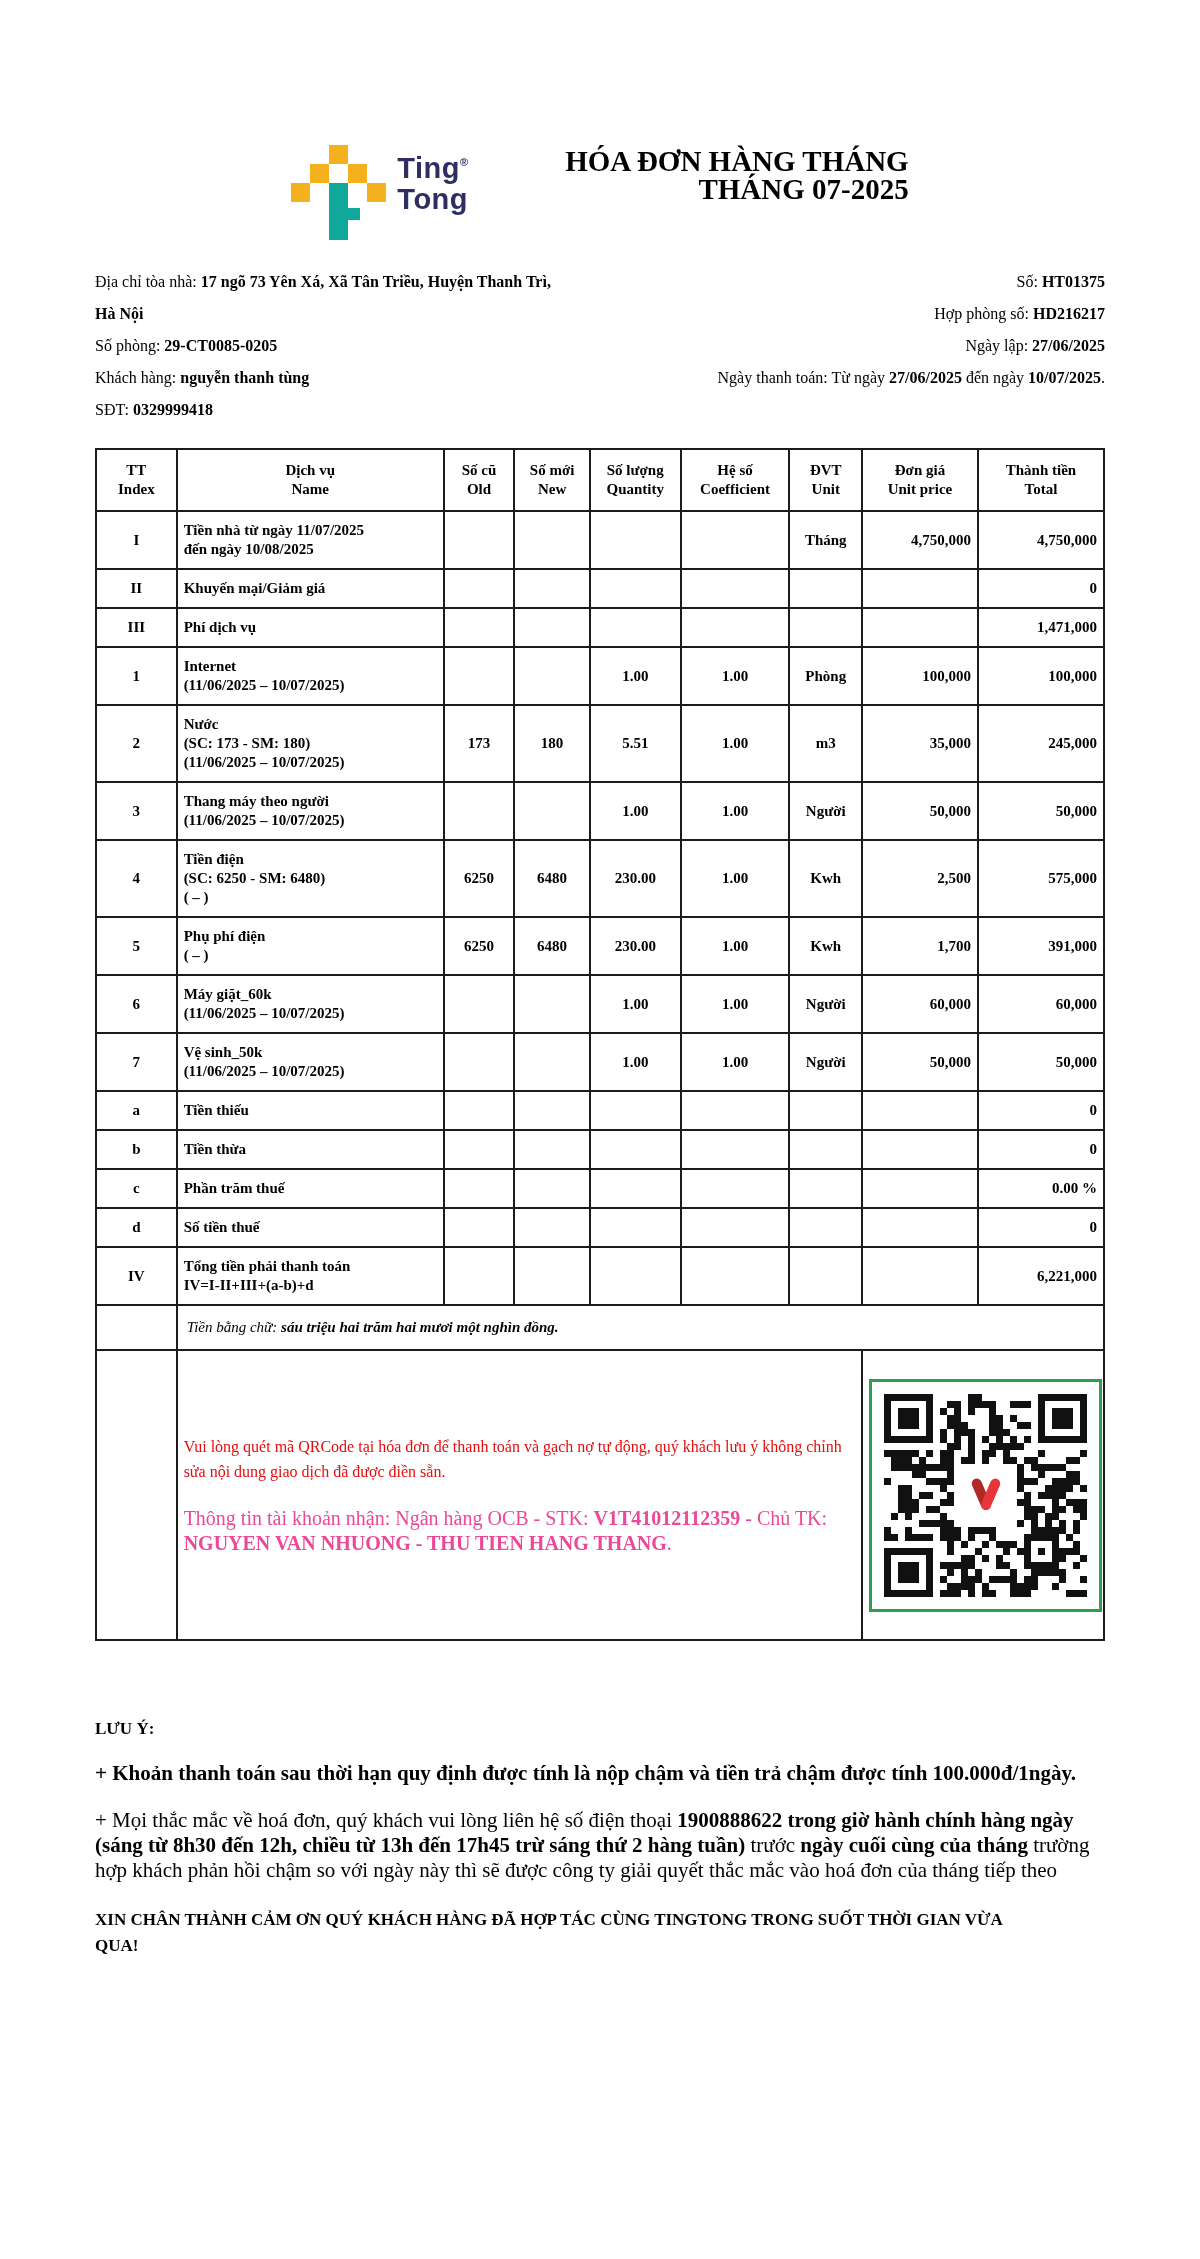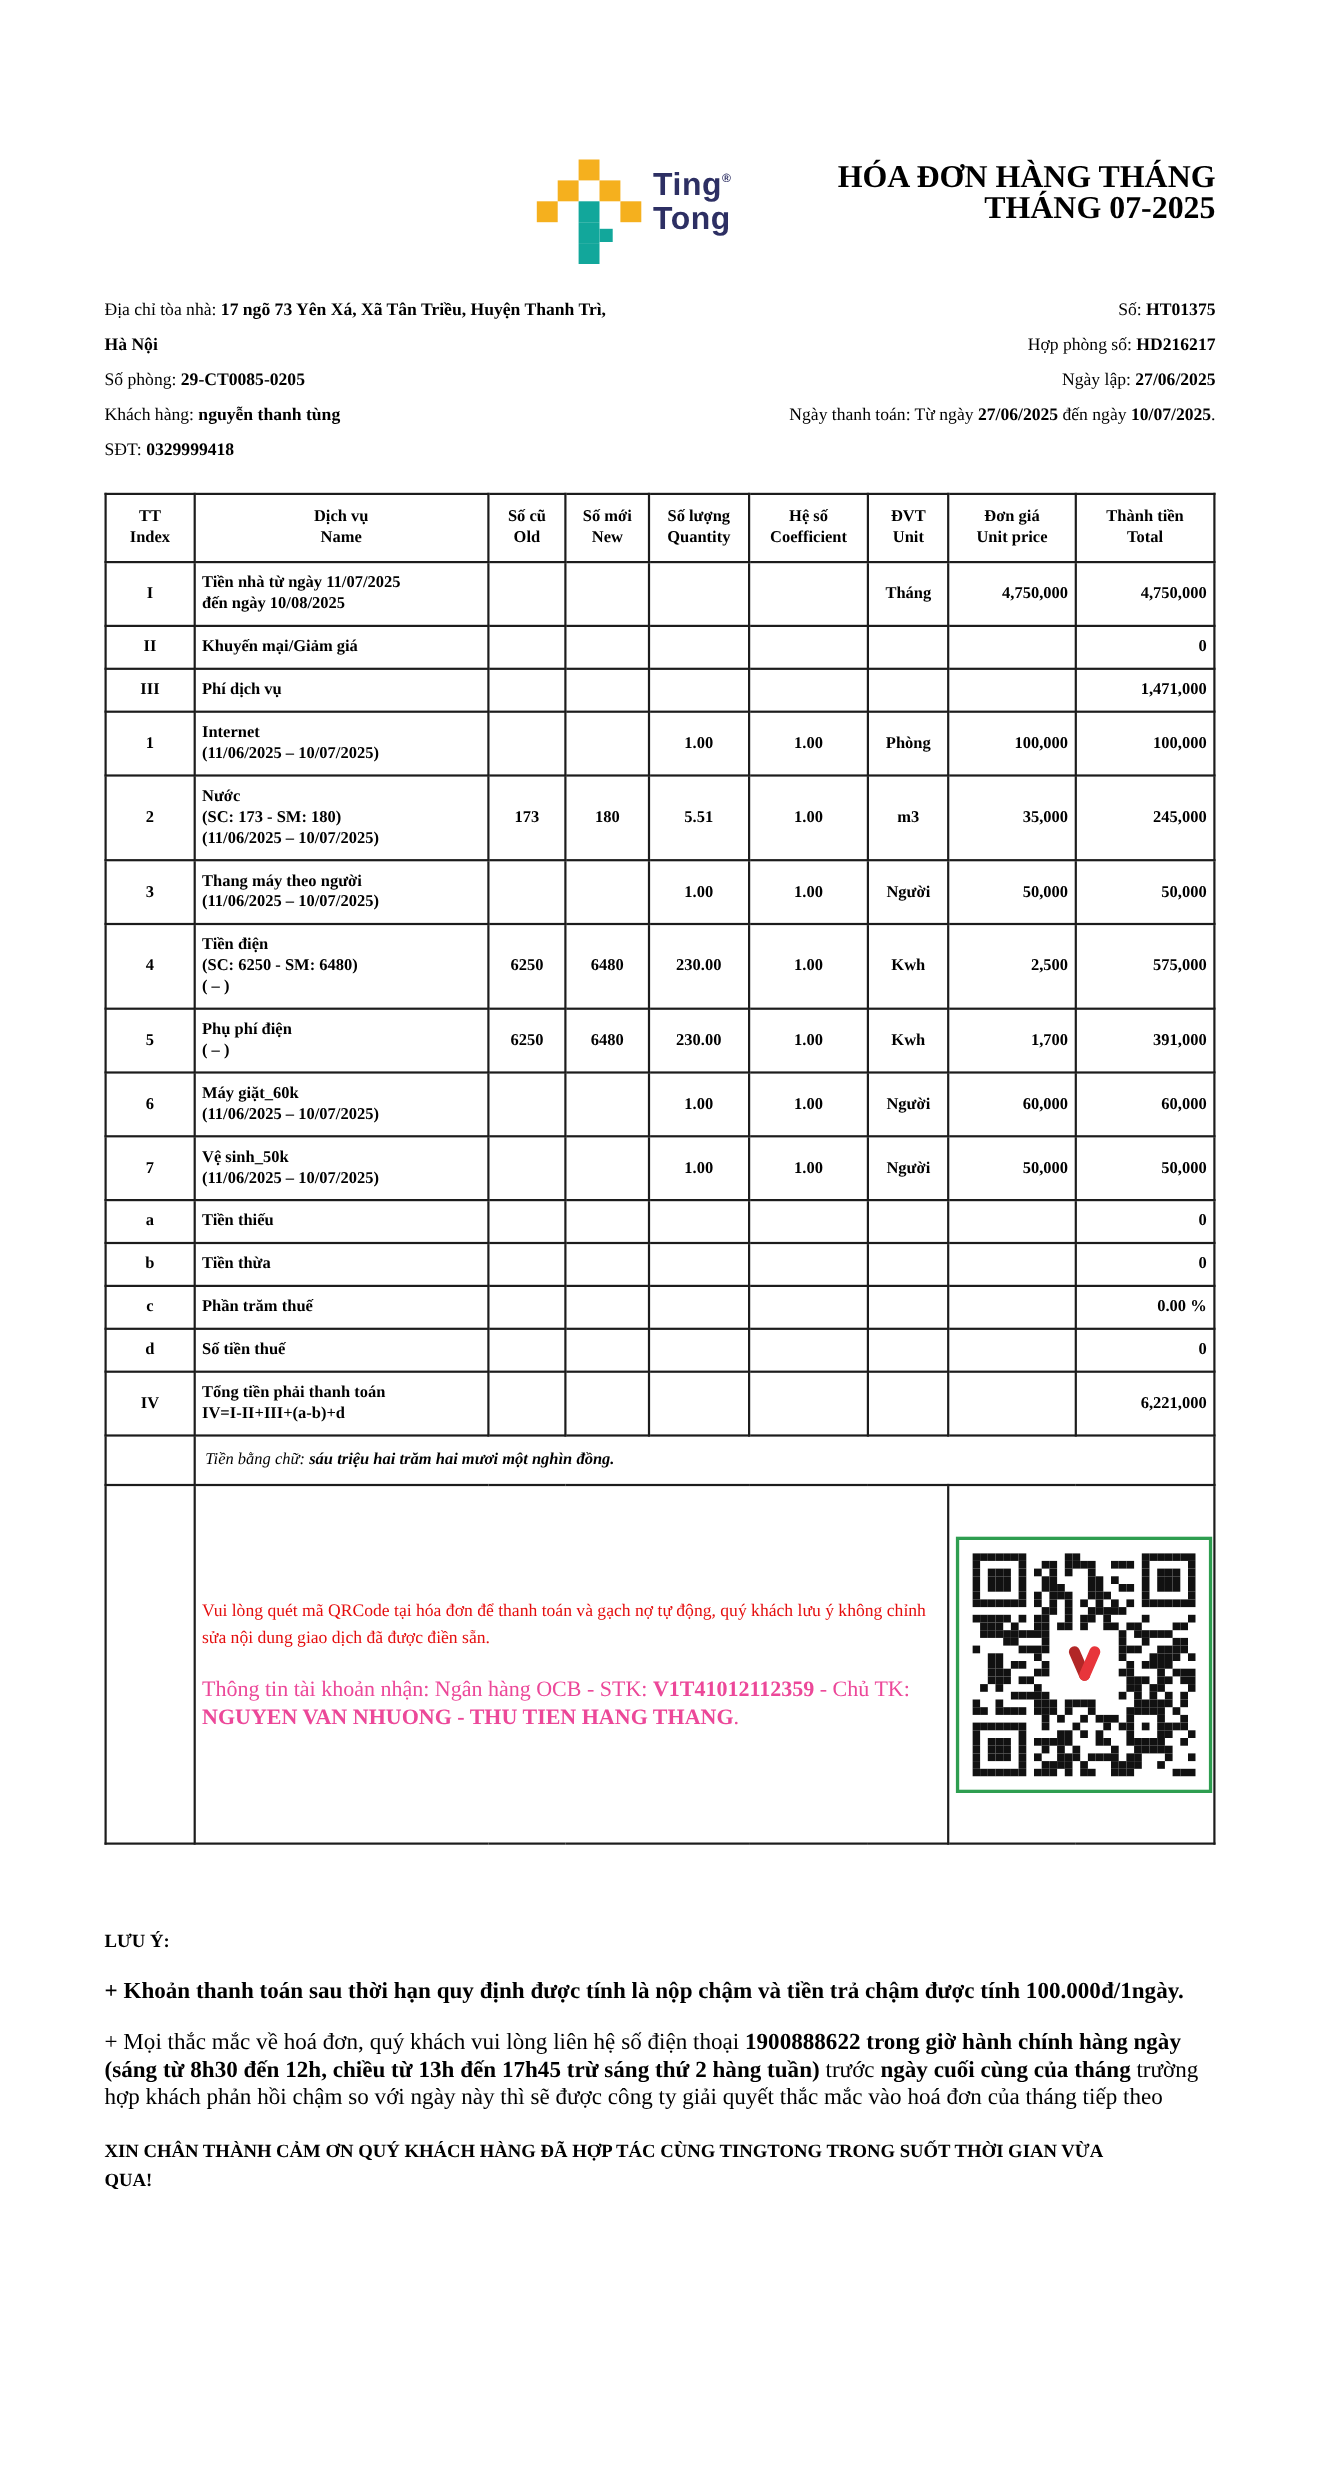--- a/index.html
+++ b/index.html
@@ -2,21 +2,21 @@
 <html><head>
 <meta charset="utf-8">
 <style>
   * { margin:0; padding:0; box-sizing:border-box; }
   html,body { background:#ffffff; }
   body { font-family:"Liberation Serif","DejaVu Serif",serif; color:#000; }
   .page { position:relative; width:1200px; height:2259px; background:#fff; margin:0 auto;
           padding:0 95px; overflow:hidden; }
 
   
-  .header { display:flex; justify-content:flex-end; align-items:flex-start; margin-top:145px; }
+  .header { display:flex; justify-content:center; align-items:flex-start; margin-top:145px; }
   .brand { display:flex; align-items:flex-start; gap:14px; }
   .logo-icon { position:relative; width:92px; height:95px; }
   .logo-icon .px { position:absolute; width:19px; height:19px; }
   .wordmark { font-family:"Liberation Sans","DejaVu Sans",sans-serif; font-weight:bold;
               color:#2d2f63; font-size:29px; line-height:31px; letter-spacing:0.5px; margin-top:8px; }
   .wordmark .reg { font-size:11px; vertical-align:top; line-height:18px; }
   .doc-title { max-width:440px; text-align:right; font-weight:bold; font-size:29px; line-height:28px; margin-top:2px; }
 
   
   .info { display:flex; justify-content:space-between; margin-top:26px; }
@@ -31,21 +31,21 @@
   table.services td { font-size:15px; line-height:19px; padding:9px 6px; font-weight:bold; }
   td.c-idx { text-align:center; }
   td.c-name { text-align:left; padding-left:9px; }
   td.c-mid { text-align:center; }
   td.c-money { text-align:right; padding-right:9px; }
   tr.words-row td { font-weight:normal; padding:12px 9px; }
   tr.words-row .w-label { font-style:italic; }
   tr.words-row .w-value { font-style:italic; font-weight:bold; }
 
   
-  tr.qr-row td { height:326px; font-weight:normal; }
+  tr.qr-row td { height:290px; font-weight:normal; }
   td.qr-text-cell { padding:14px 16px; }
   .red-note { color:#e50d0d; font-size:16px; line-height:25px; margin-bottom:22px; }
   .black-note { color:#ec4899; font-size:20px; line-height:25px; }
   td.qr-cell { padding:4px; }
   .qr-box { position:relative; width:233px; height:233px; border:3px solid #2e9e50; background:#fff;
             margin:0 auto; display:flex; align-items:center; justify-content:center; }
   .qr-center-logo { position:absolute; left:50%; top:50%; transform:translate(-50%,-50%);
                     width:58px; height:58px; background:#fff; border-radius:8px;
                     display:flex; align-items:center; justify-content:center; }
 

